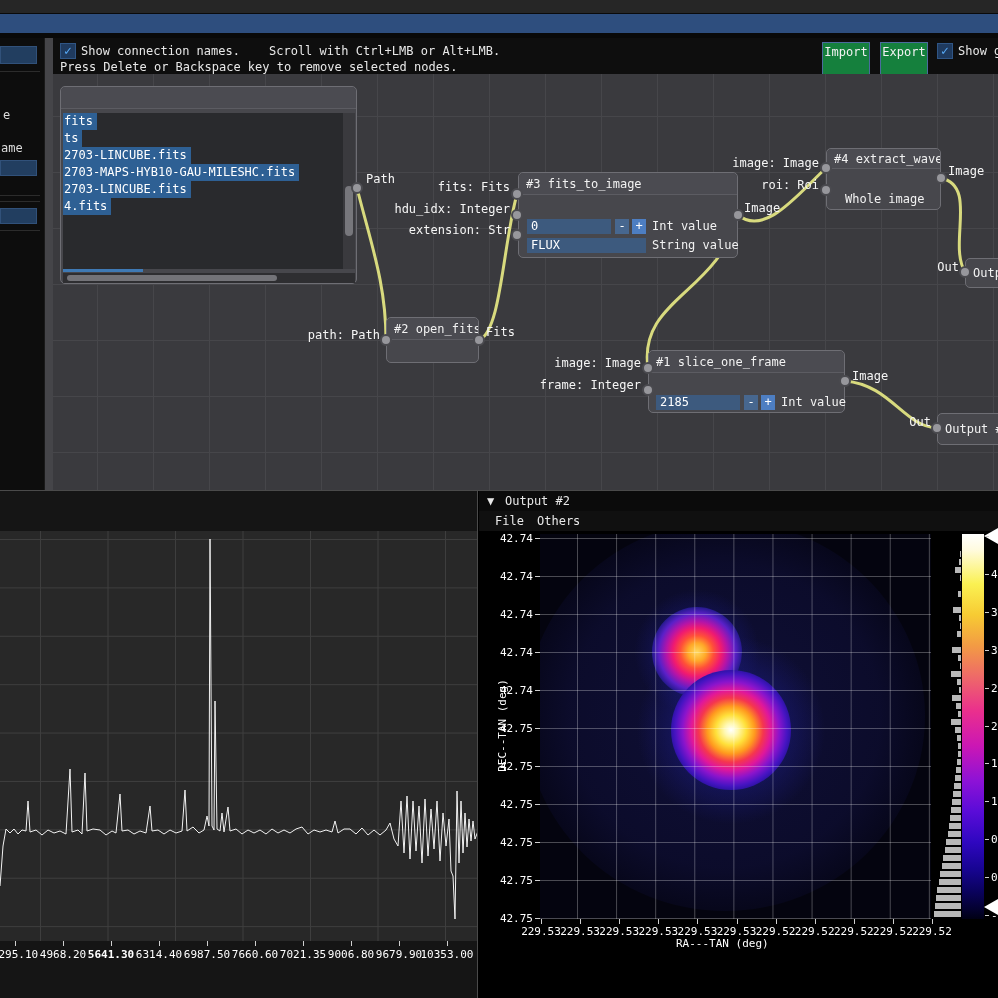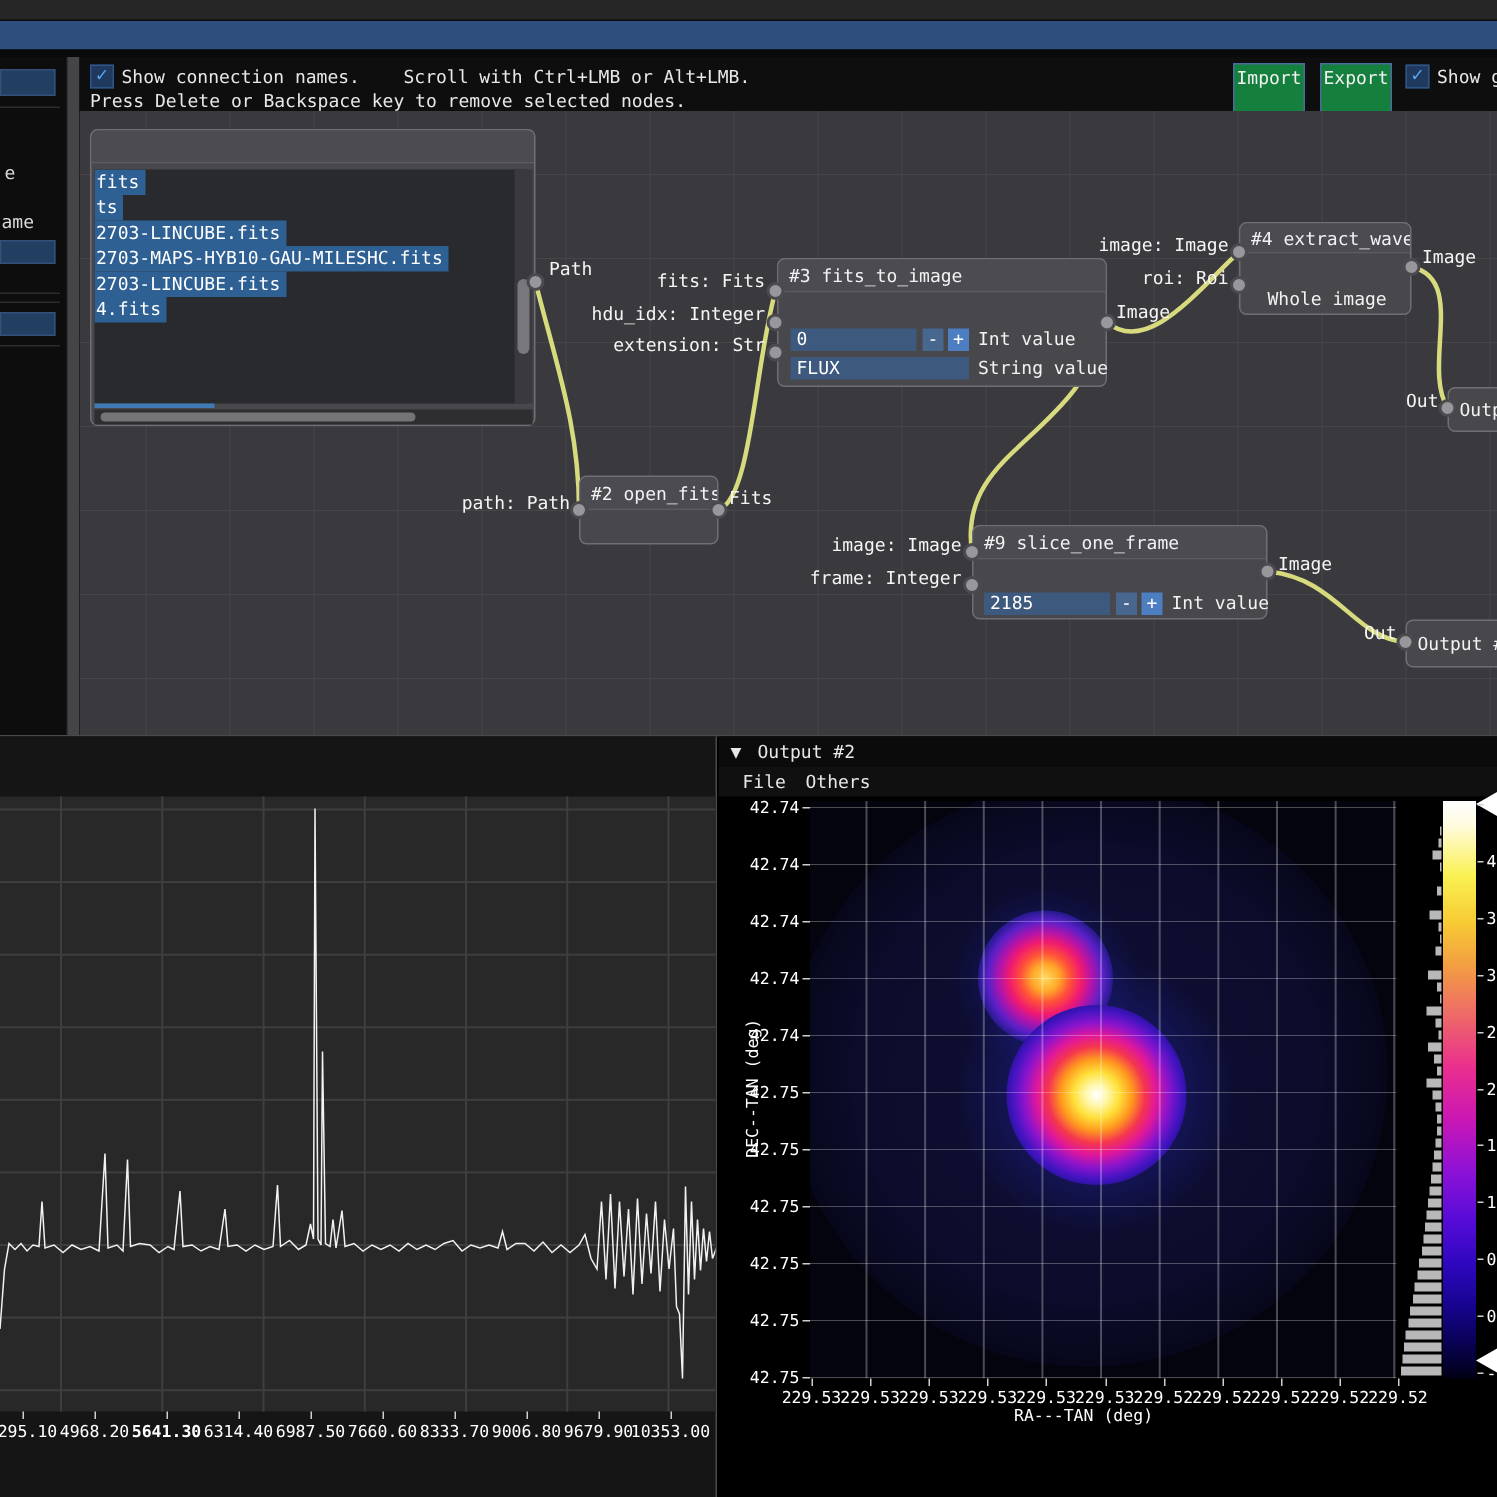--- a/index.html
+++ b/index.html
@@ -156,21 +156,21 @@
           <div class="abs field" style="left:8px;top:65px;width:119px;">FLUX</div>
           <div class="abs rowlab" style="left:133px;top:65px;">String value</div>
         </div>
 
         <div class="node" style="left:773px;top:74px;width:115px;height:62px;">
           <div class="node-title" style="height:20px;line-height:20px;">#4 extract_wave</div>
           <div class="abs rowlab" style="left:18px;top:43px;">Whole image</div>
         </div>
 
         <div class="node" style="left:595px;top:276px;width:197px;height:63px;">
-          <div class="node-title">#9 slice_one_frame</div>
+          <div class="node-title">#1 slice_one_frame</div>
           <div class="abs field" style="left:7px;top:44px;width:84px;">2185</div>
           <div class="abs sbtn bminus" style="left:95px;top:44px;">-</div>
           <div class="abs sbtn bplus" style="left:112px;top:44px;">+</div>
           <div class="abs rowlab" style="left:132px;top:44px;">Int value</div>
         </div>
 
         <div class="node" style="left:912px;top:184px;width:85px;height:30px;">
           <div class="node-title" style="height:28px;line-height:28px;background:transparent;border:none;">Output #1</div>
         </div>
         <div class="node" style="left:884px;top:339px;width:90px;height:32px;">
@@ -227,21 +227,21 @@
           <div class="tlab" style="left: 33px; top: 457px; width: 60px;">4968.20</div>
           <div class="tick-x" style="left: 111px; top: 450px;"></div>
           <div class="tlab" style="left: 81px; top: 457px; width: 60px; font-weight: bold;">5641.30</div>
           <div class="tick-x" style="left: 159px; top: 450px;"></div>
           <div class="tlab" style="left: 129px; top: 457px; width: 60px;">6314.40</div>
           <div class="tick-x" style="left: 207px; top: 450px;"></div>
           <div class="tlab" style="left: 177px; top: 457px; width: 60px;">6987.50</div>
           <div class="tick-x" style="left: 255px; top: 450px;"></div>
           <div class="tlab" style="left: 225px; top: 457px; width: 60px;">7660.60</div>
           <div class="tick-x" style="left: 303px; top: 450px;"></div>
-          <div class="tlab" style="left: 273px; top: 457px; width: 60px;">8333.70</div>
+          <div class="tlab" style="left: 273px; top: 457px; width: 60px;">7021.35</div>
           <div class="tick-x" style="left: 351px; top: 450px;"></div>
           <div class="tlab" style="left: 321px; top: 457px; width: 60px;">9006.80</div>
           <div class="tick-x" style="left: 399px; top: 450px;"></div>
           <div class="tlab" style="left: 369px; top: 457px; width: 60px;">9679.90</div>
           <div class="tick-x" style="left: 447px; top: 450px;"></div>
           <div class="tlab" style="left: 417px; top: 457px; width: 60px;">10353.00</div>
         </div>
     </div>
 
     <div id="out-panel" class="abs">

